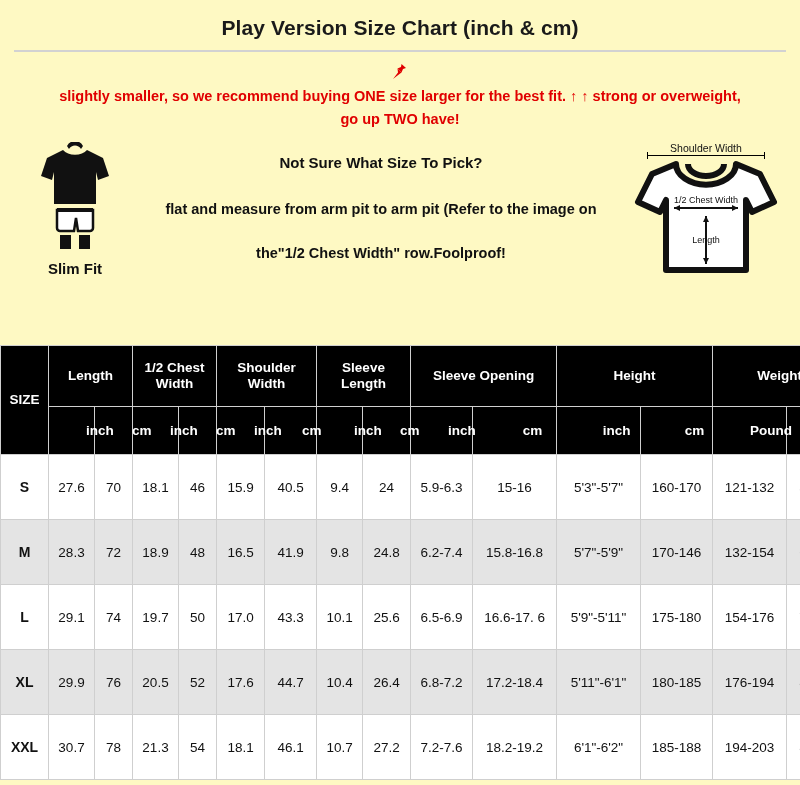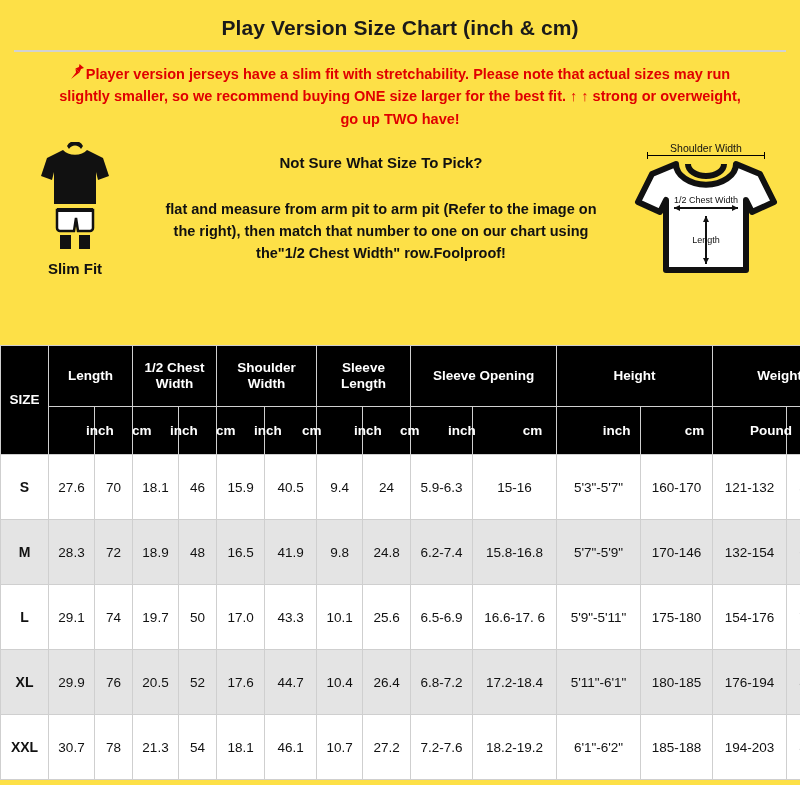--- a/index.html
+++ b/index.html
@@ -11,21 +11,21 @@
     height: 785px;
     background: #ebebeb;
     font-family: "Liberation Sans", sans-serif;
     color: #111;
     overflow: hidden;
   }
   .page {
     width: 800px;
     height: 785px;
     position: relative;
-    background: #fde047;
+    background: #fef9c3;
     box-sizing: border-box;
   }
 
   
   .title {
     text-align: center;
     font-size: 21px;
     font-weight: bold;
     color: #1a1a1a;
     padding-top: 16px;
@@ -173,21 +173,21 @@
 
   <div class="title">Play Version Size Chart (inch &amp; cm)</div>
   <div class="title-rule"></div>
 
   <div class="warning">
     <span class="pin">
       <svg width="15" height="17" viewBox="0 0 15 17">
         <path d="M9.5 1 L14 5 L11 6 L9.5 9.5 L5.5 5.5 L9 4 Z" fill="#e00000"></path>
         <path d="M5.5 5.5 L9.5 9.5 L7.5 11 L1 16 L6 9.5 Z" fill="#e00000"></path>
       </svg>
-    </span><span>Player version jerseys have a slim fit with stretchability. Please note that actual sizes may run</span><br>
+    </span><br>
     <span>slightly smaller, so we recommend buying ONE size larger for the best fit. ↑ ↑ strong or overweight,</span><br>
     <span>go up TWO have!</span>
   </div>
 
   <div class="mid">
 
     <div class="mid-left">
       <span>
         <svg width="84" height="108" viewBox="0 0 84 108">
 
@@ -205,21 +205,21 @@
         </svg>
       </span>
       <div class="slim-fit-label">Slim Fit</div>
     </div>
 
     <div class="mid-center">
       <div class="q">Not Sure What Size To Pick?</div>
       <div class="body">
         <br>
         <span>flat and measure from arm pit to arm pit (Refer to the image on</span><br>
-        <span>the right), then match that number to one on our chart using</span><br>
+        <br>
         <span>the"1/2 Chest Width" row.Foolproof!</span>
       </div>
     </div>
 
     <div class="mid-right">
       <div class="sw-caption">Shoulder Width</div>
       <div class="sw-line"></div>
       <span>
         <svg width="152" height="118" viewBox="0 0 152 118">
 

